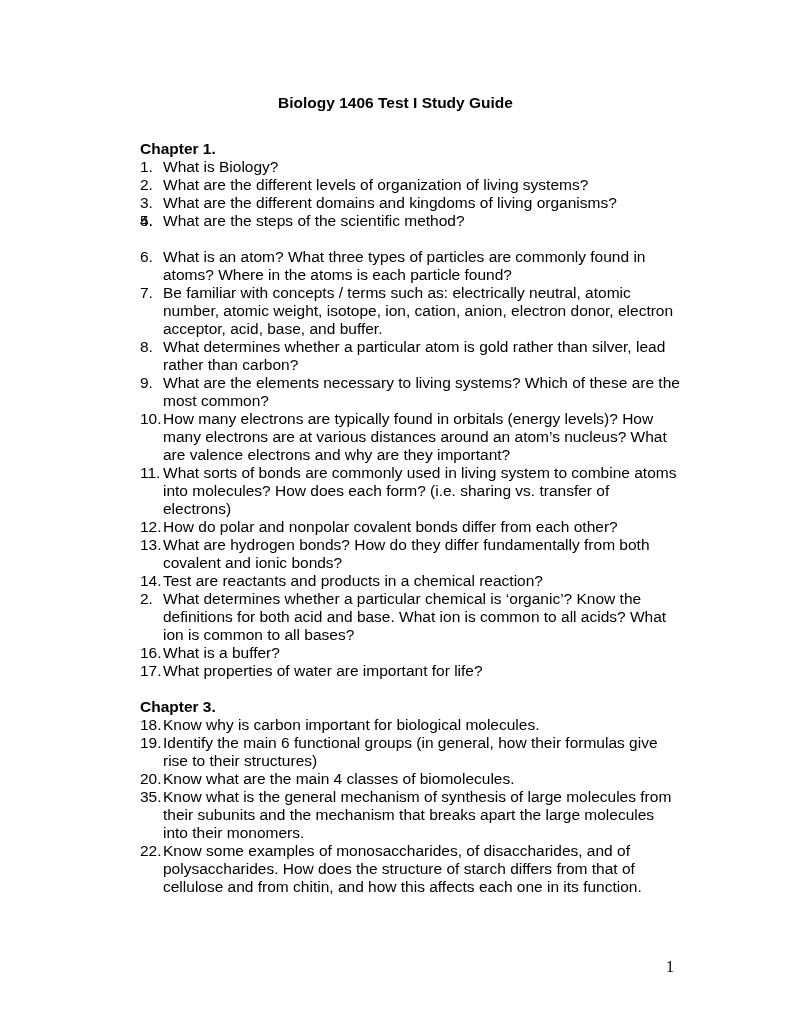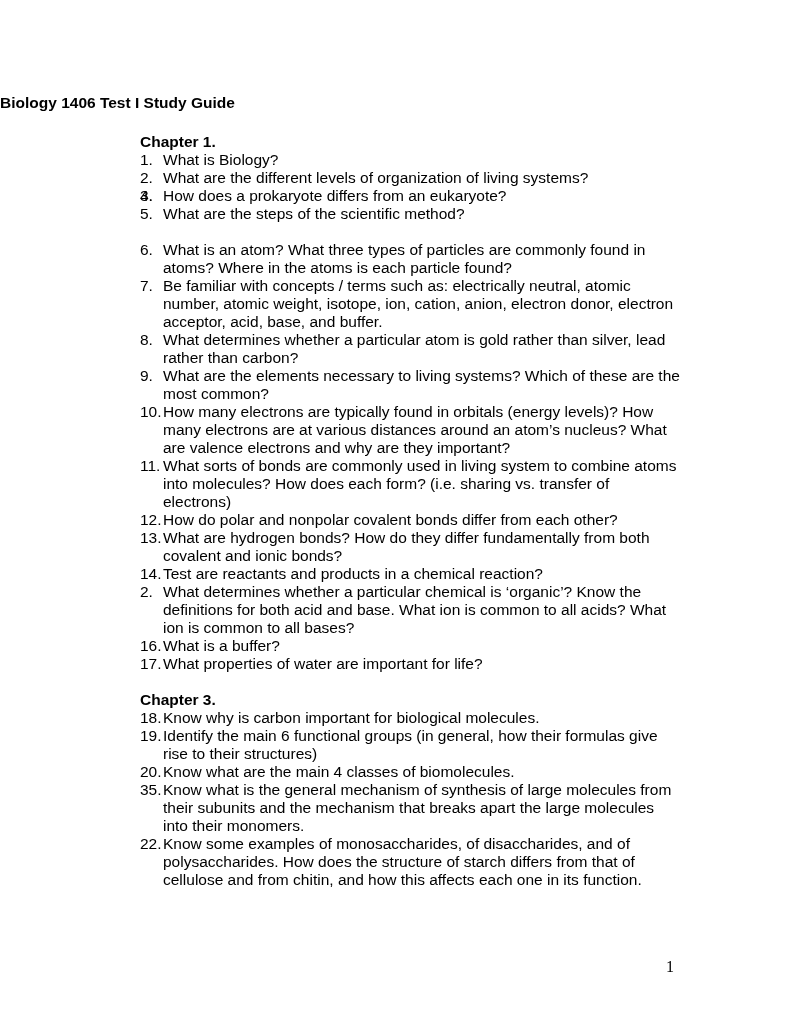--- a/index.html
+++ b/index.html
@@ -1,41 +1,41 @@
 <!DOCTYPE html>
 <html><head>
 <meta charset="utf-8">
 <style>
   html, body { margin: 0; padding: 0; background: #ffffff; }
   body { width: 791px; height: 1024px; position: relative; overflow: hidden;
          font-family: "Liberation Sans", sans-serif; color: #000; }
-  .title { position: absolute; top: 94px; left: 0; width: 791px; 
+  .title { position: absolute; top: 94px; left: 0; width: 791px; text-align: center;
            font-weight: bold; font-size: 15.5px; }
-  .content { position: absolute; left: 140px; top: 133px; width: 540px; font-size: 15.5px; line-height: 18px; }
+  .content { position: absolute; left: 140px; top: 140px; width: 540px; font-size: 15.5px; line-height: 18px; }
   .chapter { font-weight: bold; margin: 0; }
   .section { margin-bottom: 18px; }
   ol { list-style: none; margin: 0; padding: 0; }
   li { position: relative; padding-left: 23px; }
   li .num { position: absolute; left: 0; top: 0; }
   .pagenum { position: absolute; top: 958px; left: 666px; font-family: "Liberation Serif", serif; font-size: 16px; }
 </style>
 </head>
 <body>
 
 <div class="title">Biology 1406 Test I Study Guide</div>
 
 <div class="content">
 
   <div class="section">
     <div class="chapter">Chapter 1.</div>
     <ol>
       <li><span class="num">1.</span><span>What is Biology?</span></li>
       <li><span class="num">2.</span><span>What are the different levels of organization of living systems?</span></li>
-      <li><span class="num">3.</span></li>
-      <li><span class="num">4.</span><span>How does a prokaryote differs from an eukaryote?</span></li>
+      <li><span class="num">3.</span><span>What are the different domains and kingdoms of living organisms?</span></li>
+      <li><span class="num">4.</span></li>
       <li><span class="num">5.</span><span>What are the steps of the scientific method?</span></li>
     </ol>
   </div>
 
   <div class="section">
     <ol>
       <li><span class="num">6.</span><span>What is an atom? What three types of particles are commonly found in atoms? Where in the atoms is each particle found?</span></li>
       <li><span class="num">7.</span><span>Be familiar with concepts / terms such as: electrically neutral, atomic number, atomic weight, isotope, ion, cation, anion, electron donor, electron acceptor, acid, base, and buffer.</span></li>
       <li><span class="num">8.</span><span>What determines whether a particular atom is gold rather than silver, lead rather than carbon?</span></li>
       <li><span class="num">9.</span><span>What are the elements necessary to living systems? Which of these are the most common?</span></li>

